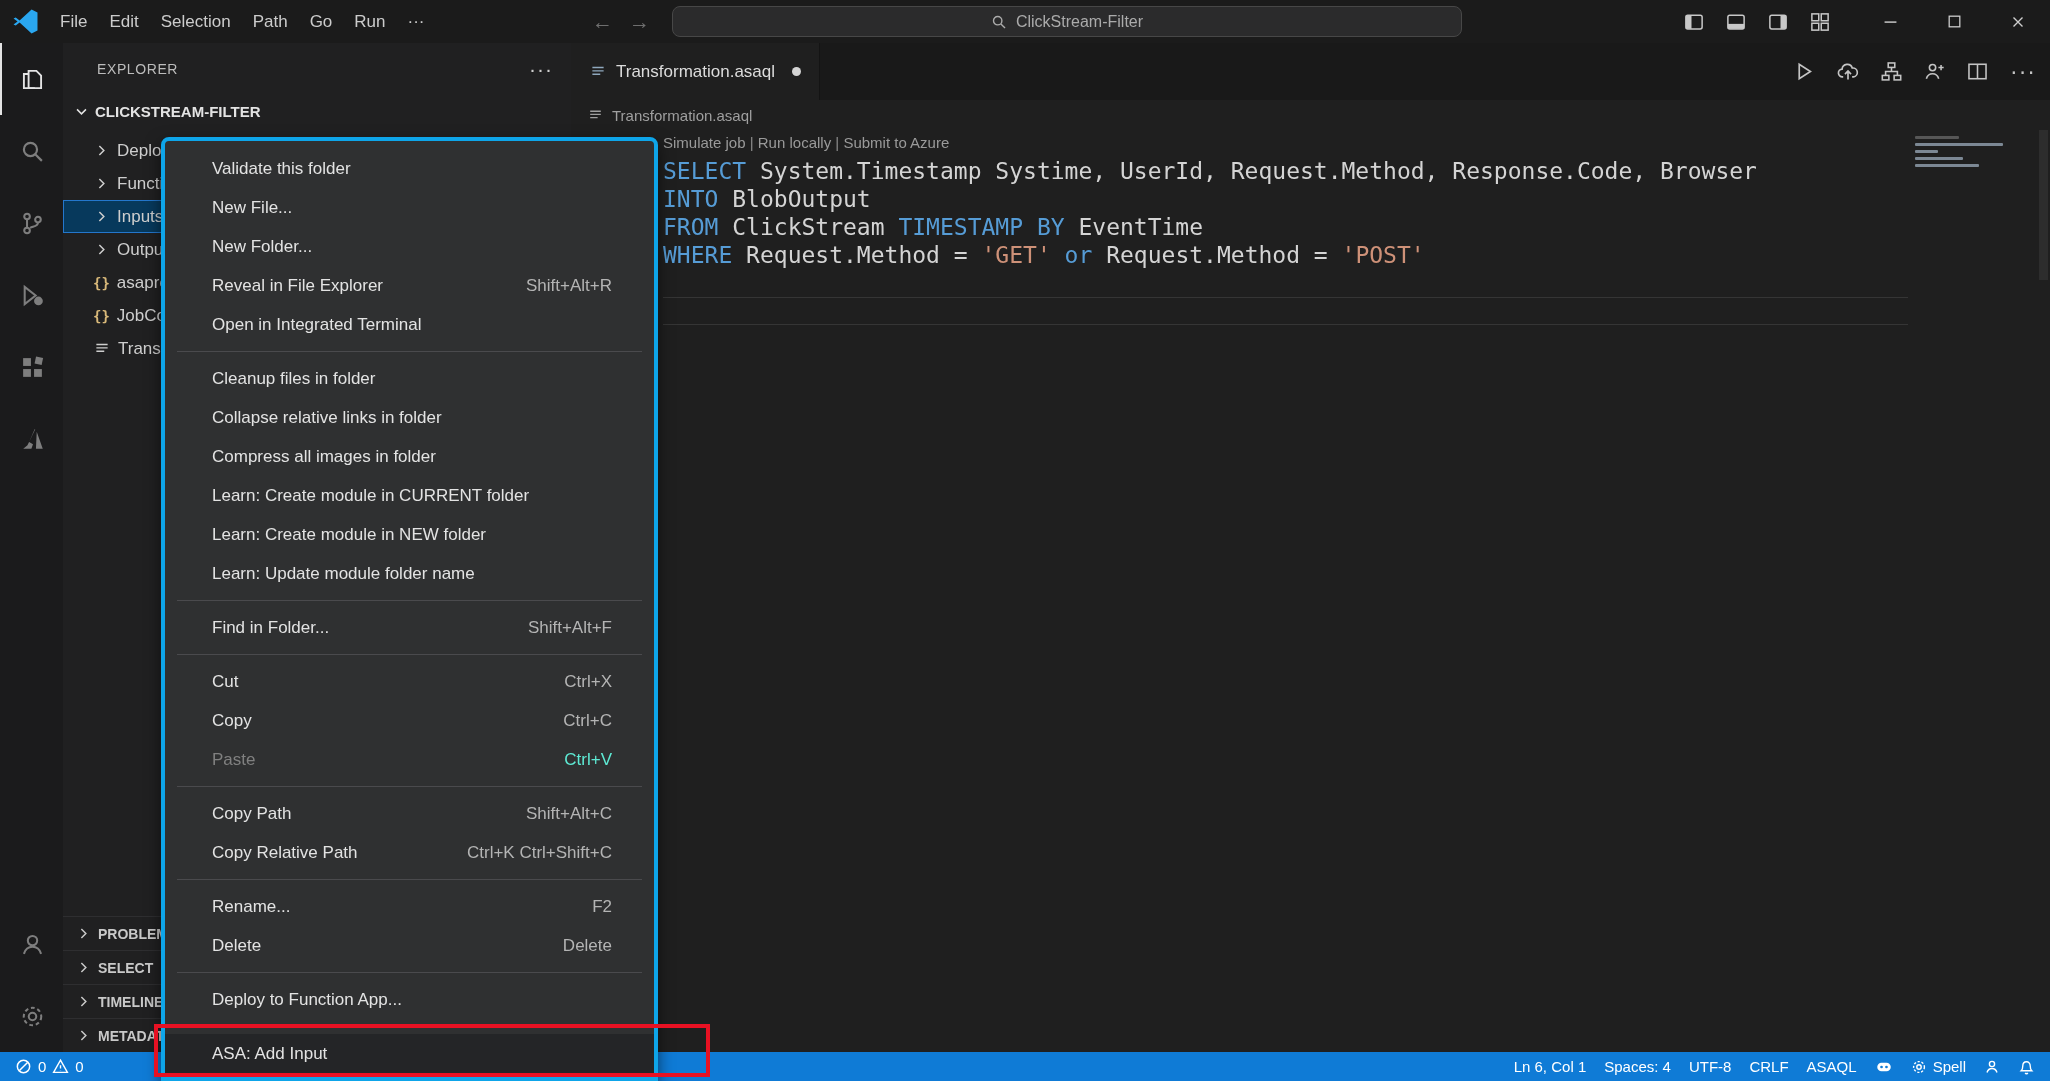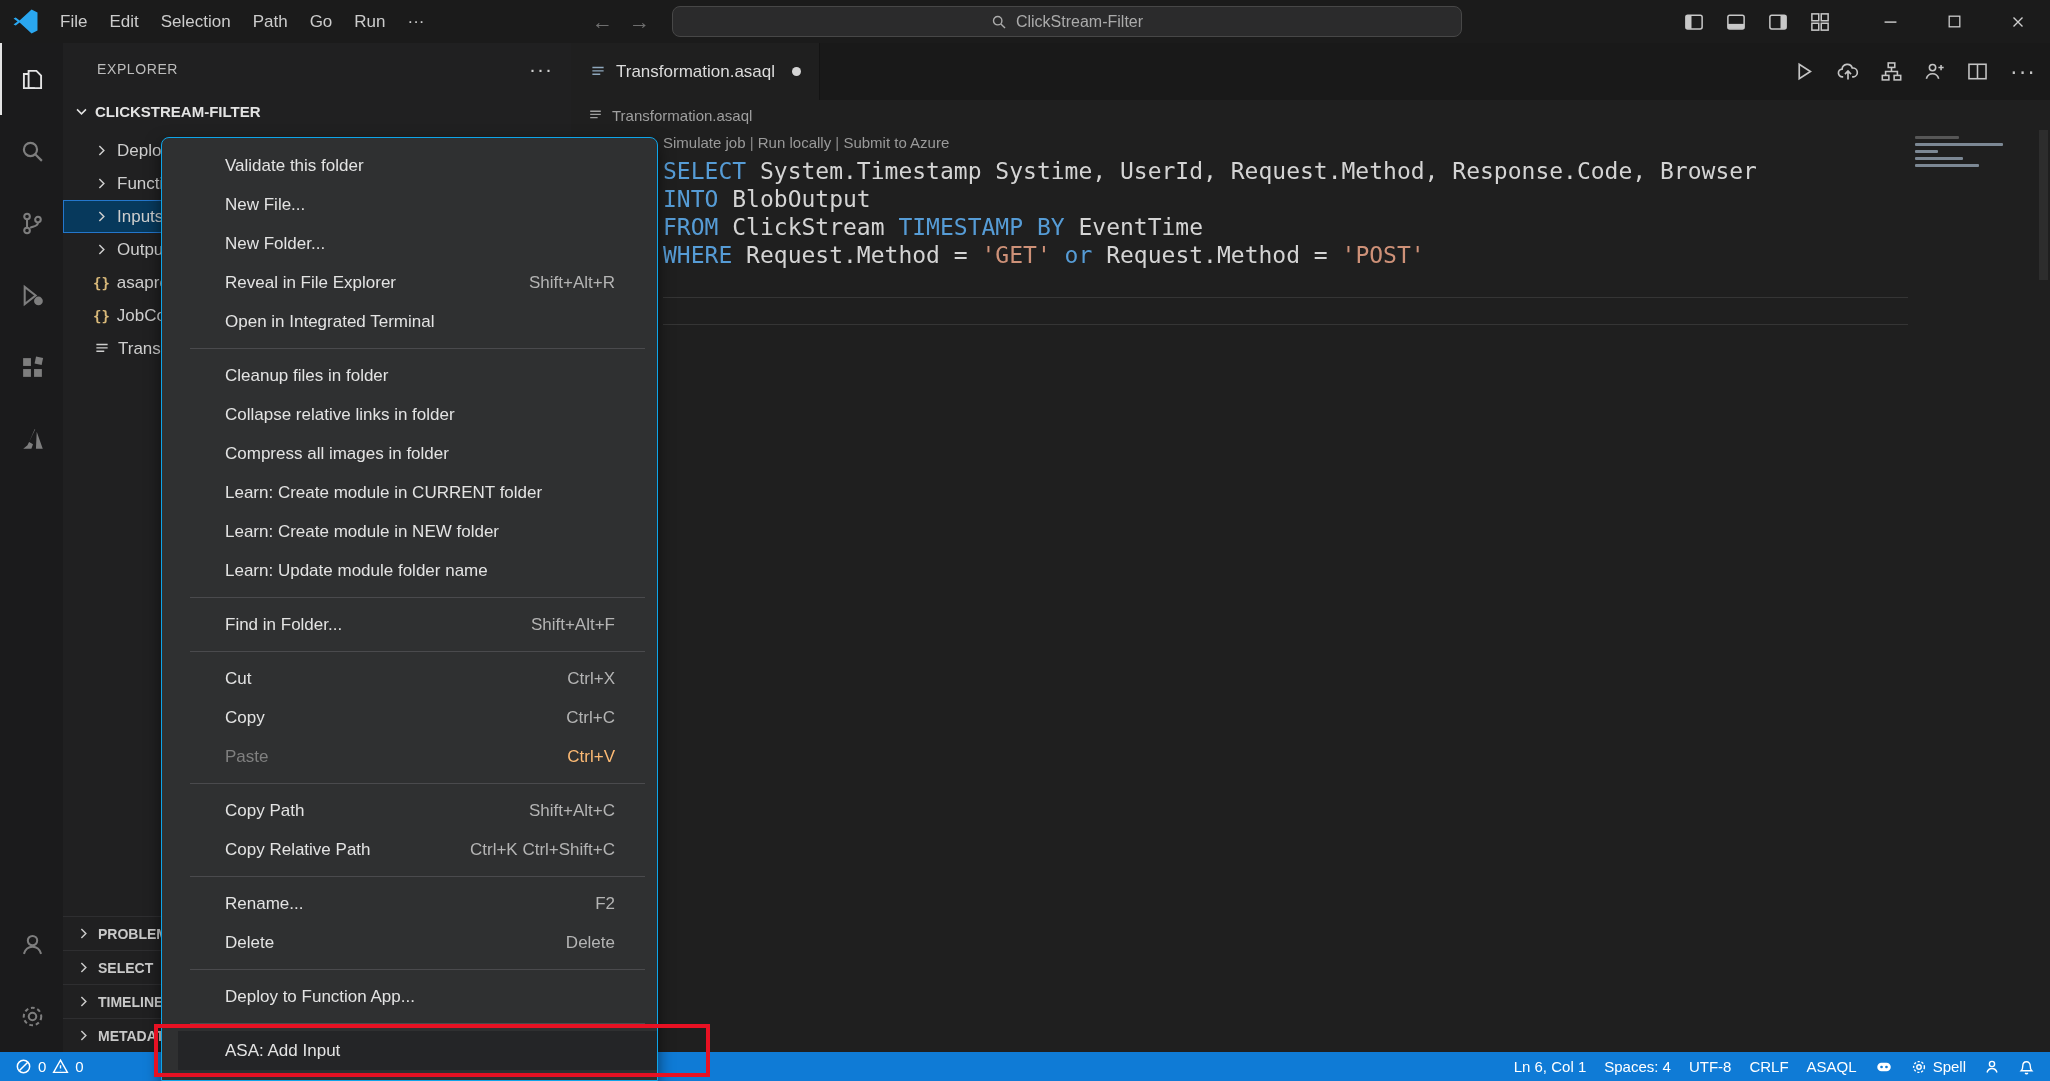--- a/index.html
+++ b/index.html
@@ -80,26 +80,26 @@
   .vscroll{position:absolute;right:2px;top:0;width:9px;height:150px;background:rgba(121,121,121,.16);}
 
   
   .statusbar{position:absolute;left:0;right:0;bottom:0;height:29px;background:var(--statusbar);
              display:flex;align-items:center;color:#ffffff;font-size:15px;z-index:20;padding:0 6px;}
   .sb-item{display:flex;align-items:center;gap:6px;padding:0 9px;height:29px;cursor:pointer;}
   .sb-right{margin-left:auto;display:flex;}
 
   
   .ctxmenu{position:absolute;left:161px;top:137px;width:497px;height:944px;background:#2f3031;
-           border:1px solid #0ea5e9;border-radius:8px 8px 0 0;box-shadow:0 6px 16px rgba(0,0,0,.55);
-           z-index:60;padding-top:8px;box-sizing:border-box;overflow:hidden;padding-left:16px;}
+           border:4px solid #0ea5e9;border-radius:8px 8px 0 0;box-shadow:0 6px 16px rgba(0,0,0,.55);
+           z-index:60;padding-top:8px;box-sizing:border-box;overflow:hidden;}
   .ctx-item{height:39px;display:flex;align-items:center;justify-content:space-between;
             padding:0 42px 0 47px;font-size:17px;color:#e3e3e3;cursor:pointer;white-space:nowrap;}
   .ctx-item.disabled{color:#808080;cursor:default;}
-  .ctx-item.disabled .ctx-key{color:#fdba74;}
+  .ctx-item.disabled .ctx-key{color:#5eead4;}
   .ctx-item.asa{background:#242527;text-align:right;}
   .ctx-key{color:#b4b4b4;margin-left:40px;}
   .menu-sep{height:1px;background:#4a4a4d;margin:7px 12px;}
 
   
   .annotation{position:absolute;left:154px;top:1024px;width:556px;height:53px;
               border:4px solid var(--annotation);z-index:90;box-sizing:border-box;}
 </style>
 </head>
 <body>

